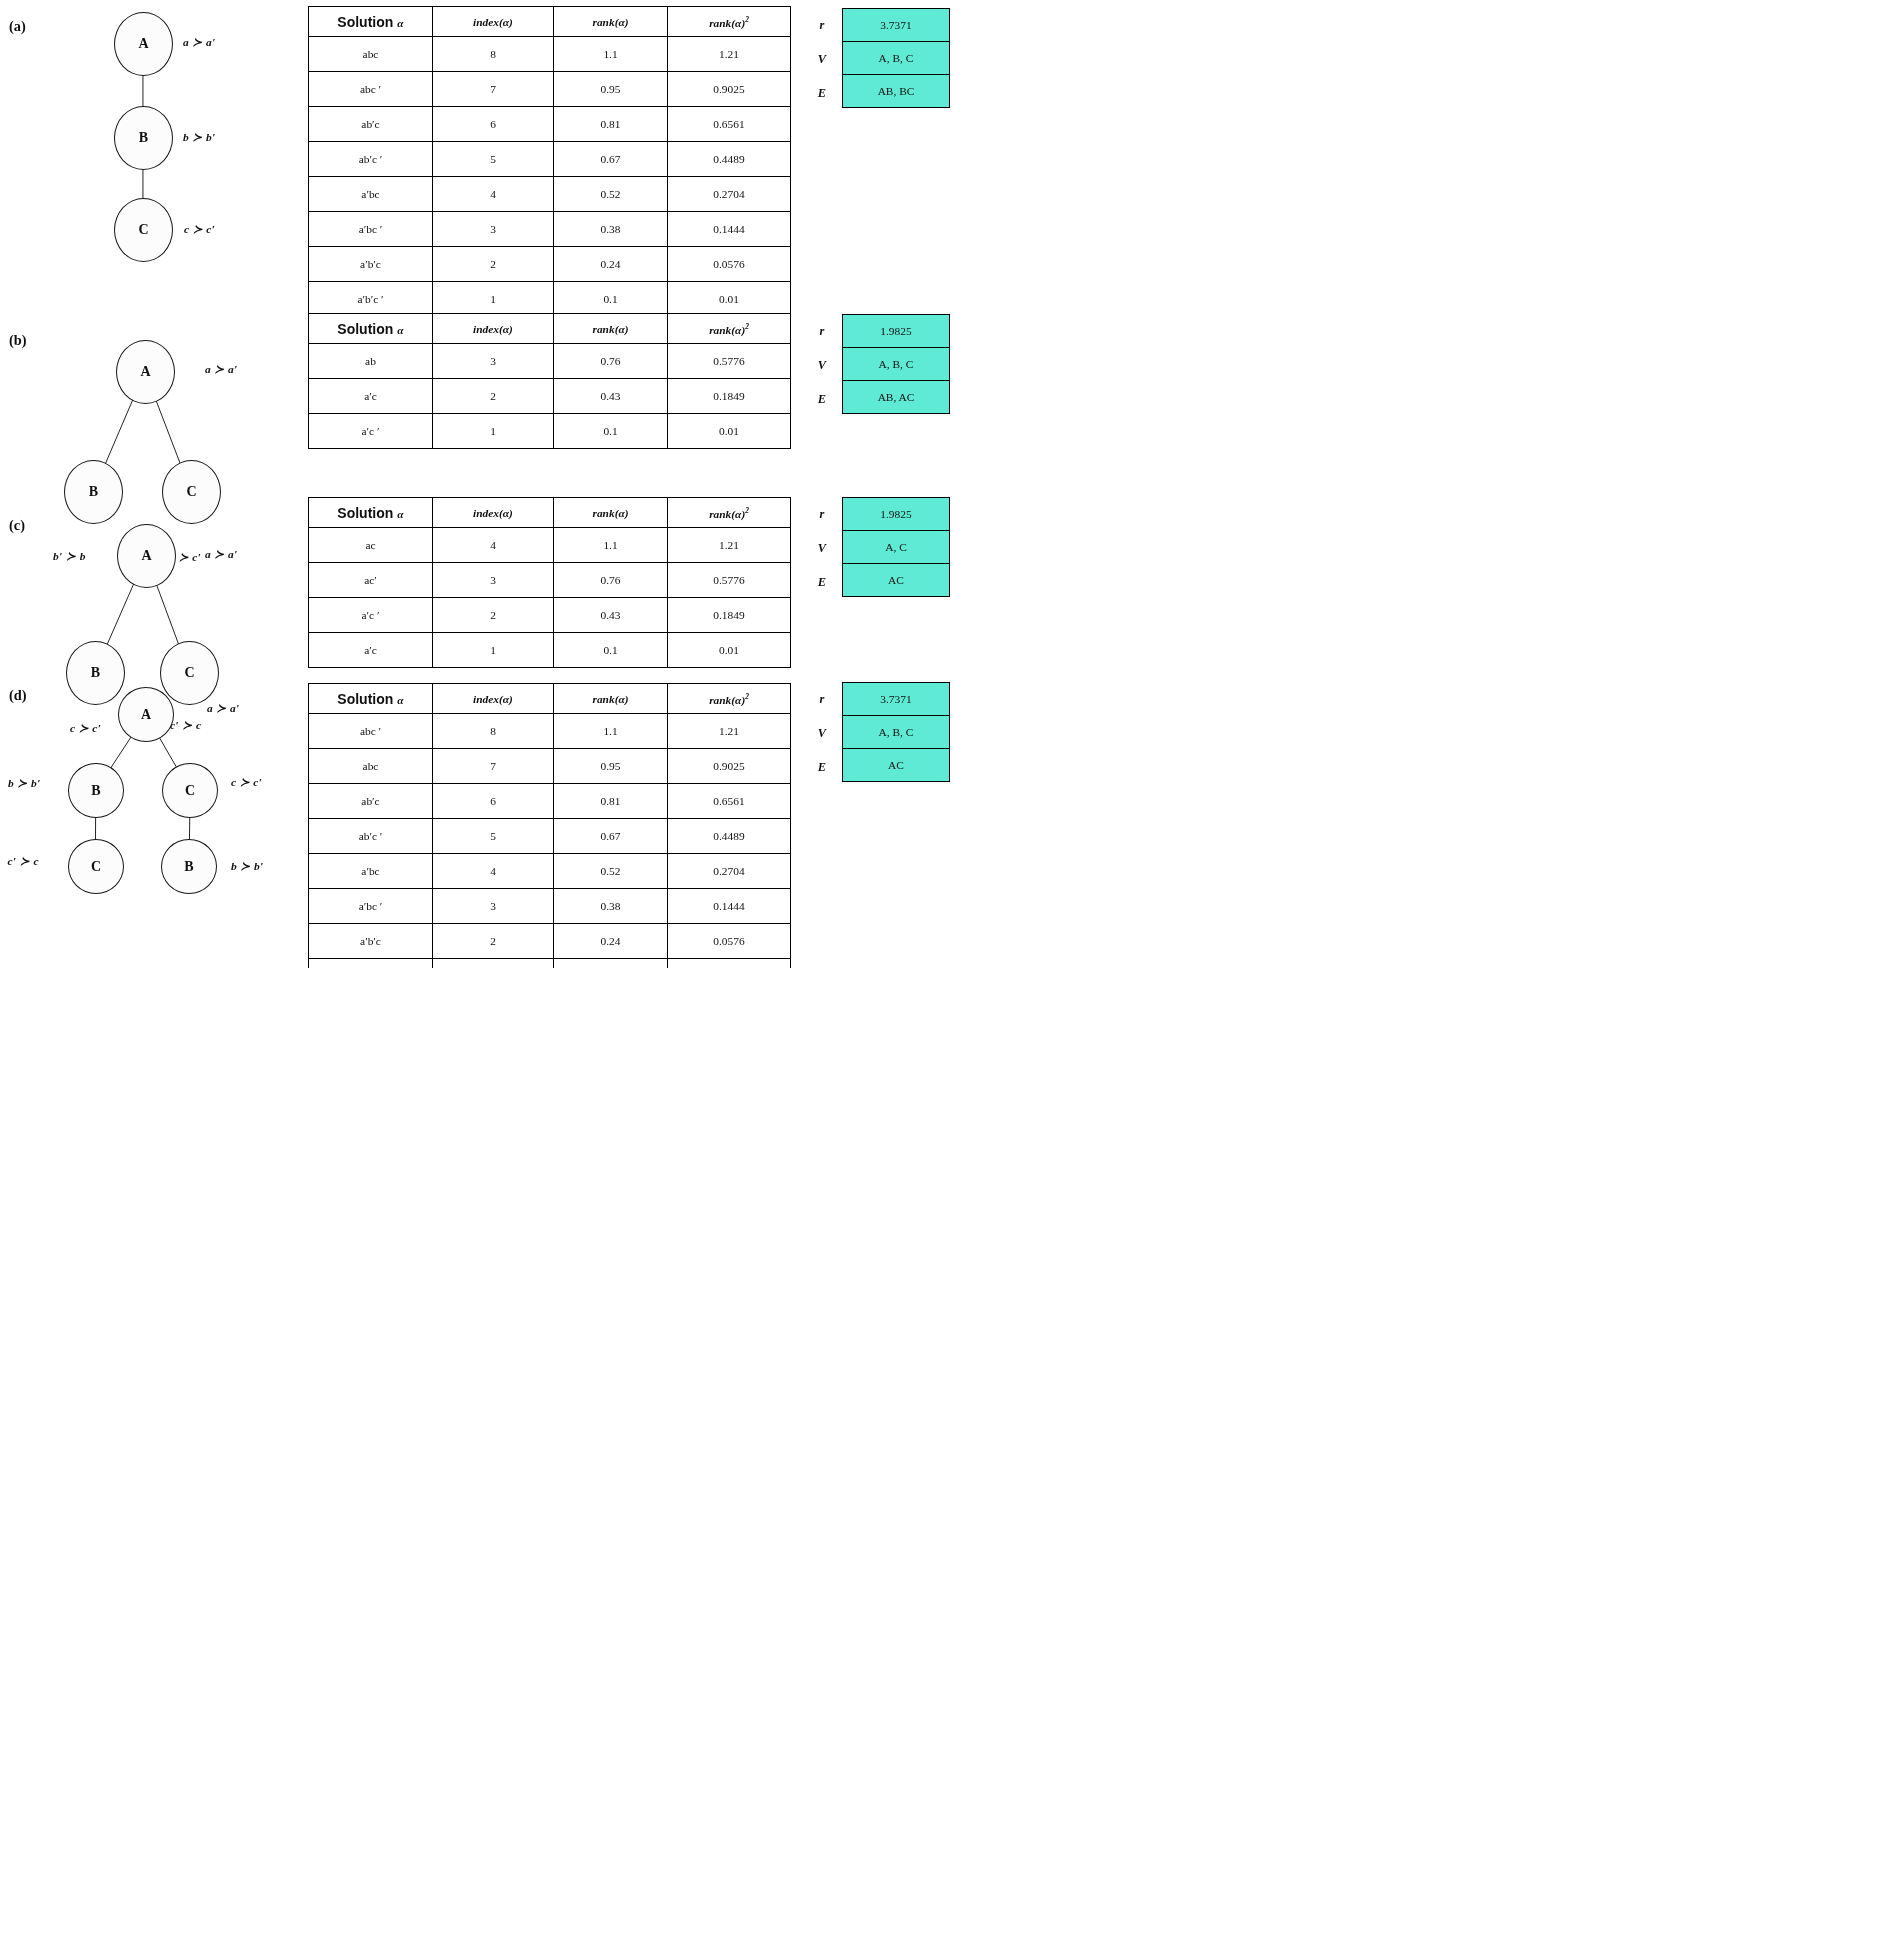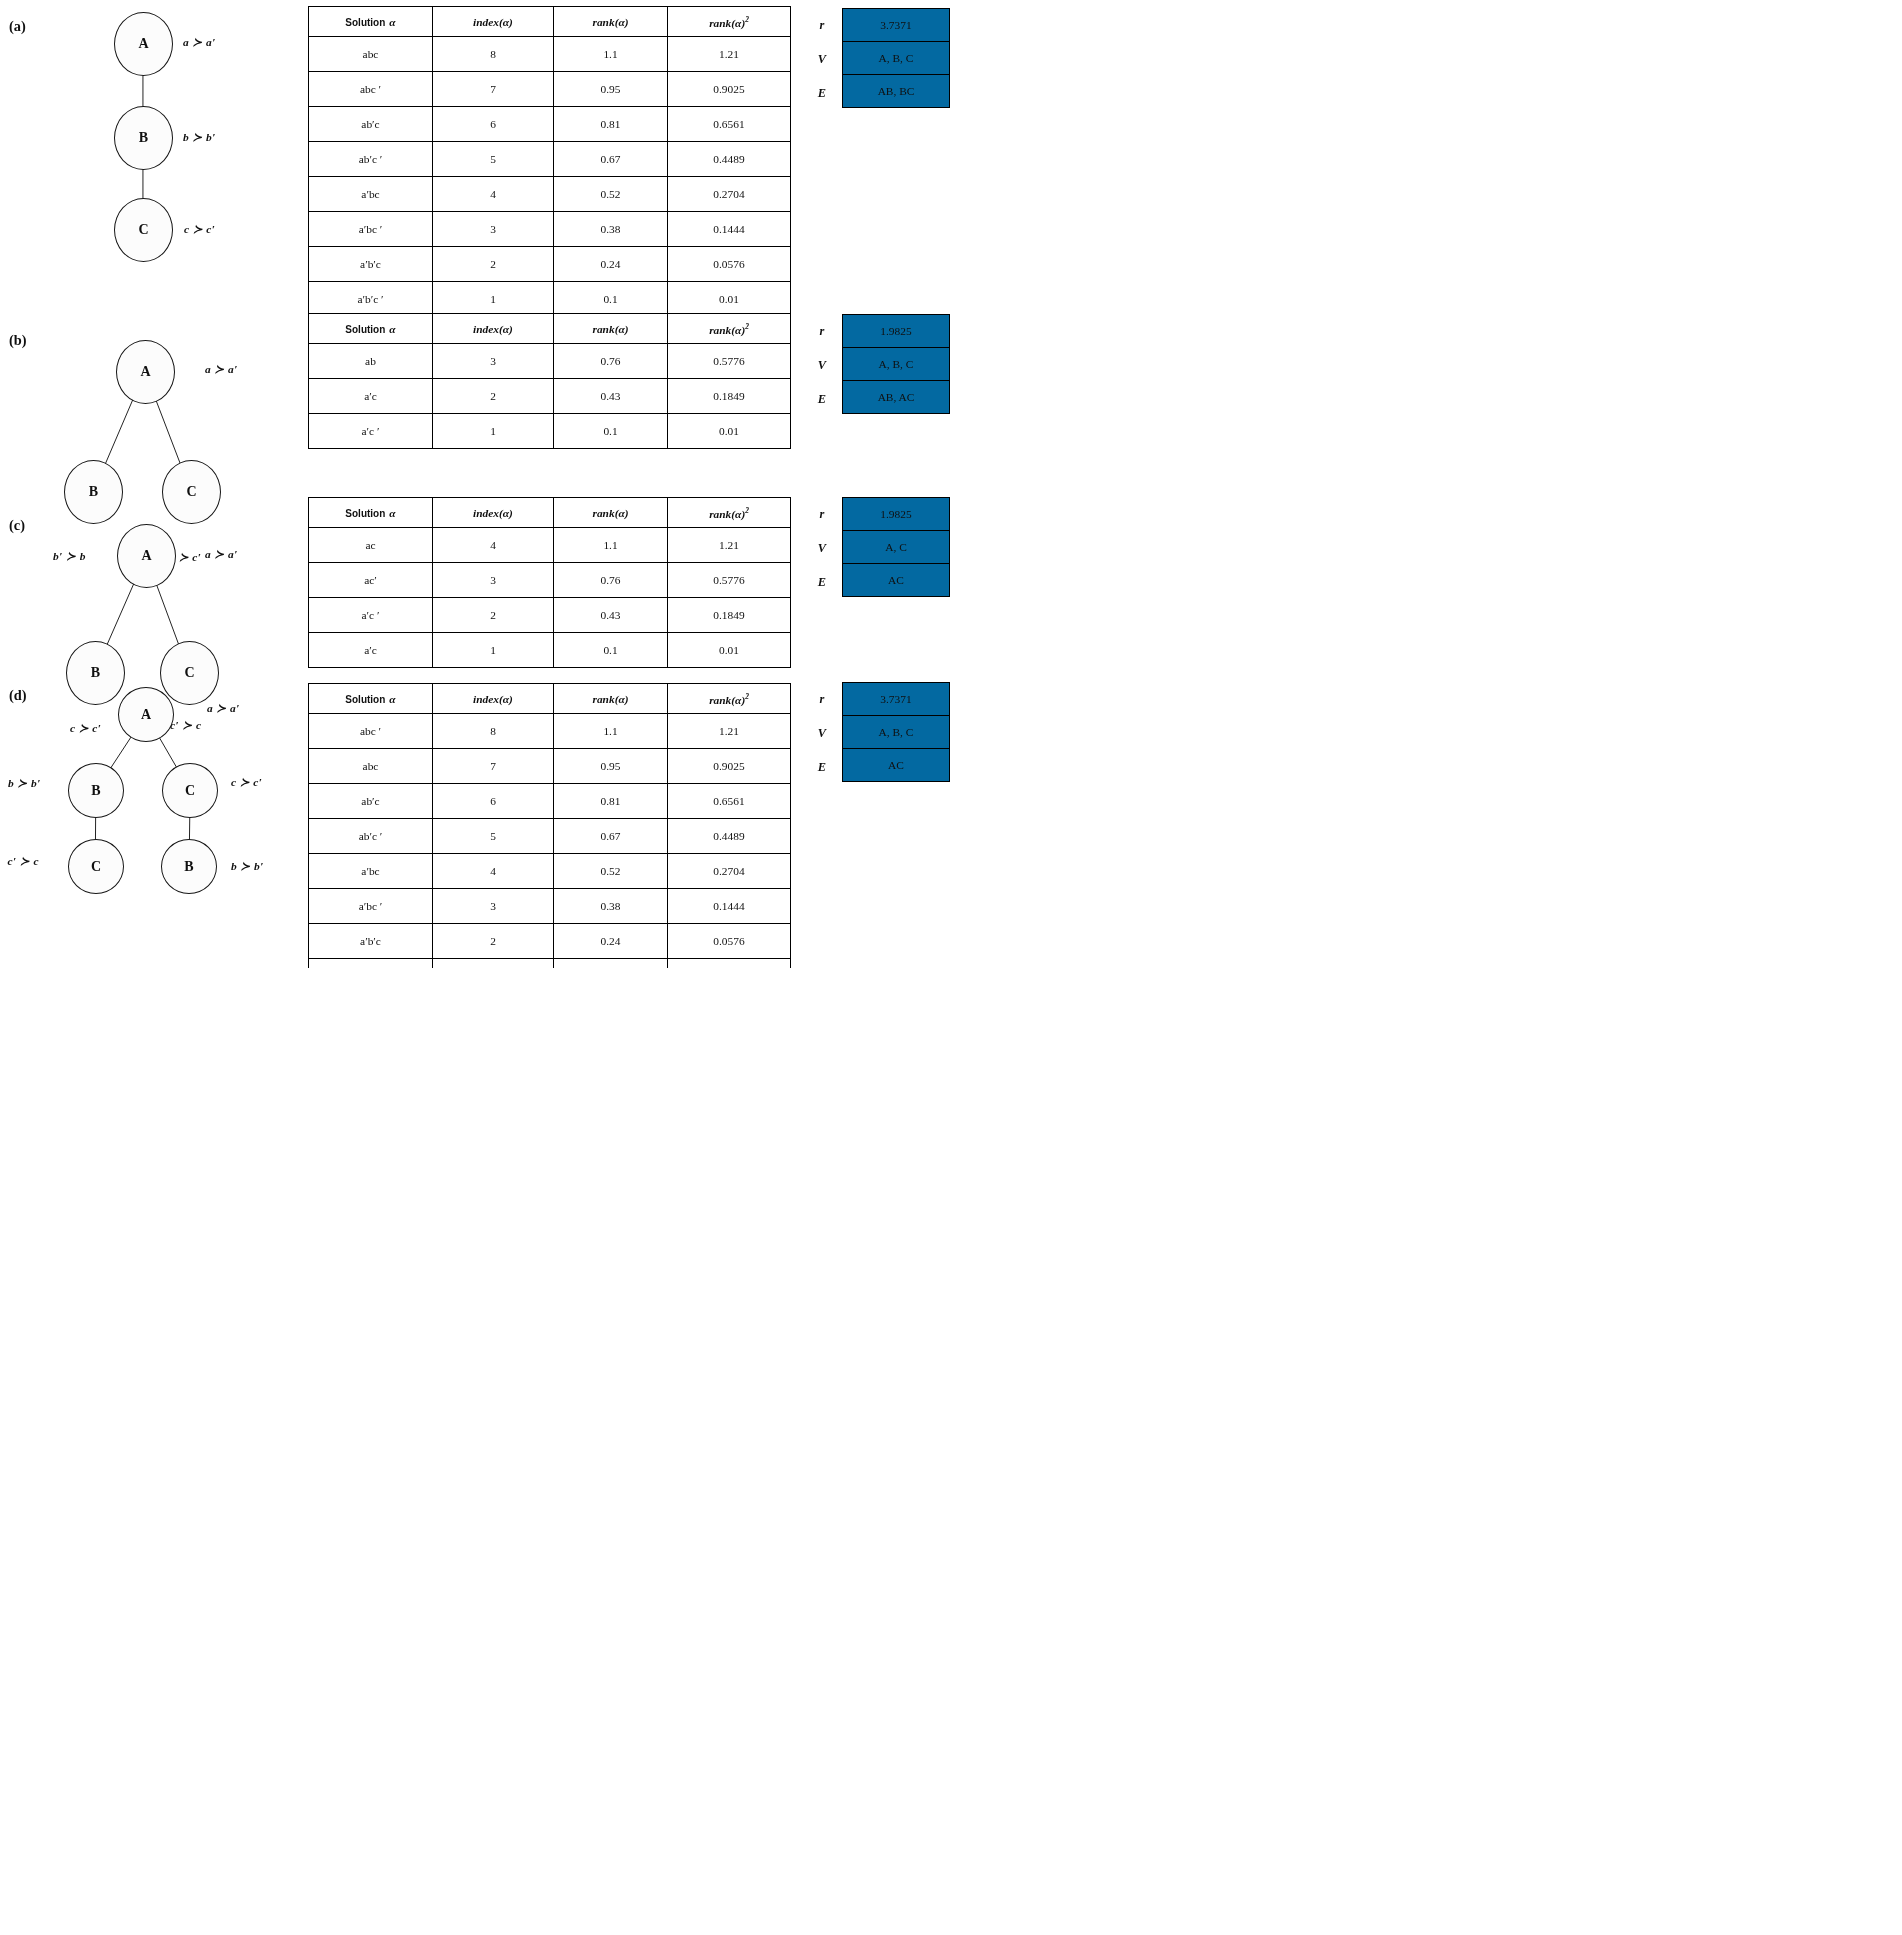--- a/index.html
+++ b/index.html
@@ -26,25 +26,25 @@
     border:1.5px solid #000; table-layout:fixed;
   }
   .dtable th,.dtable td{
     border:1px solid #000; border-top-width:1.5px; border-bottom-width:1.5px;
     text-align:center; vertical-align:middle; padding:0; overflow:hidden;
   }
   .dtable thead tr{height:30px;}
   .dtable tbody tr{height:35px;}
   .dtable td{font-size:11.4px;}
   .hdr-math{font-style:italic; font-weight:bold; font-size:11.4px;}
-  .hdr-word{font-family:"Liberation Sans","DejaVu Sans",sans-serif; font-weight:bold; font-size:10px;}
+  .hdr-word{font-family:"Liberation Sans","DejaVu Sans",sans-serif; font-weight:bold; font-size:14px;}
   .hdr-math sup{font-size:7.4px;}
   .sidebox{
     position:absolute; z-index:1; width:106px; box-sizing:content-box;
-    border:1.5px solid #000; background:#0369a1;text-align:center;
+    border:1.5px solid #000; background:#5eead4;text-align:center;
   }
   .sidebox .cell{
     height:32px; display:flex; align-items:center; justify-content:center;
     font-size:11.4px; border-top:1.5px solid #000;
   }
   .sidebox .cell:first-child{border-top:none;}
   .side-labels{
     position:absolute; z-index:1; width:28px; height:103px;
     display:flex; flex-direction:column;
   }

